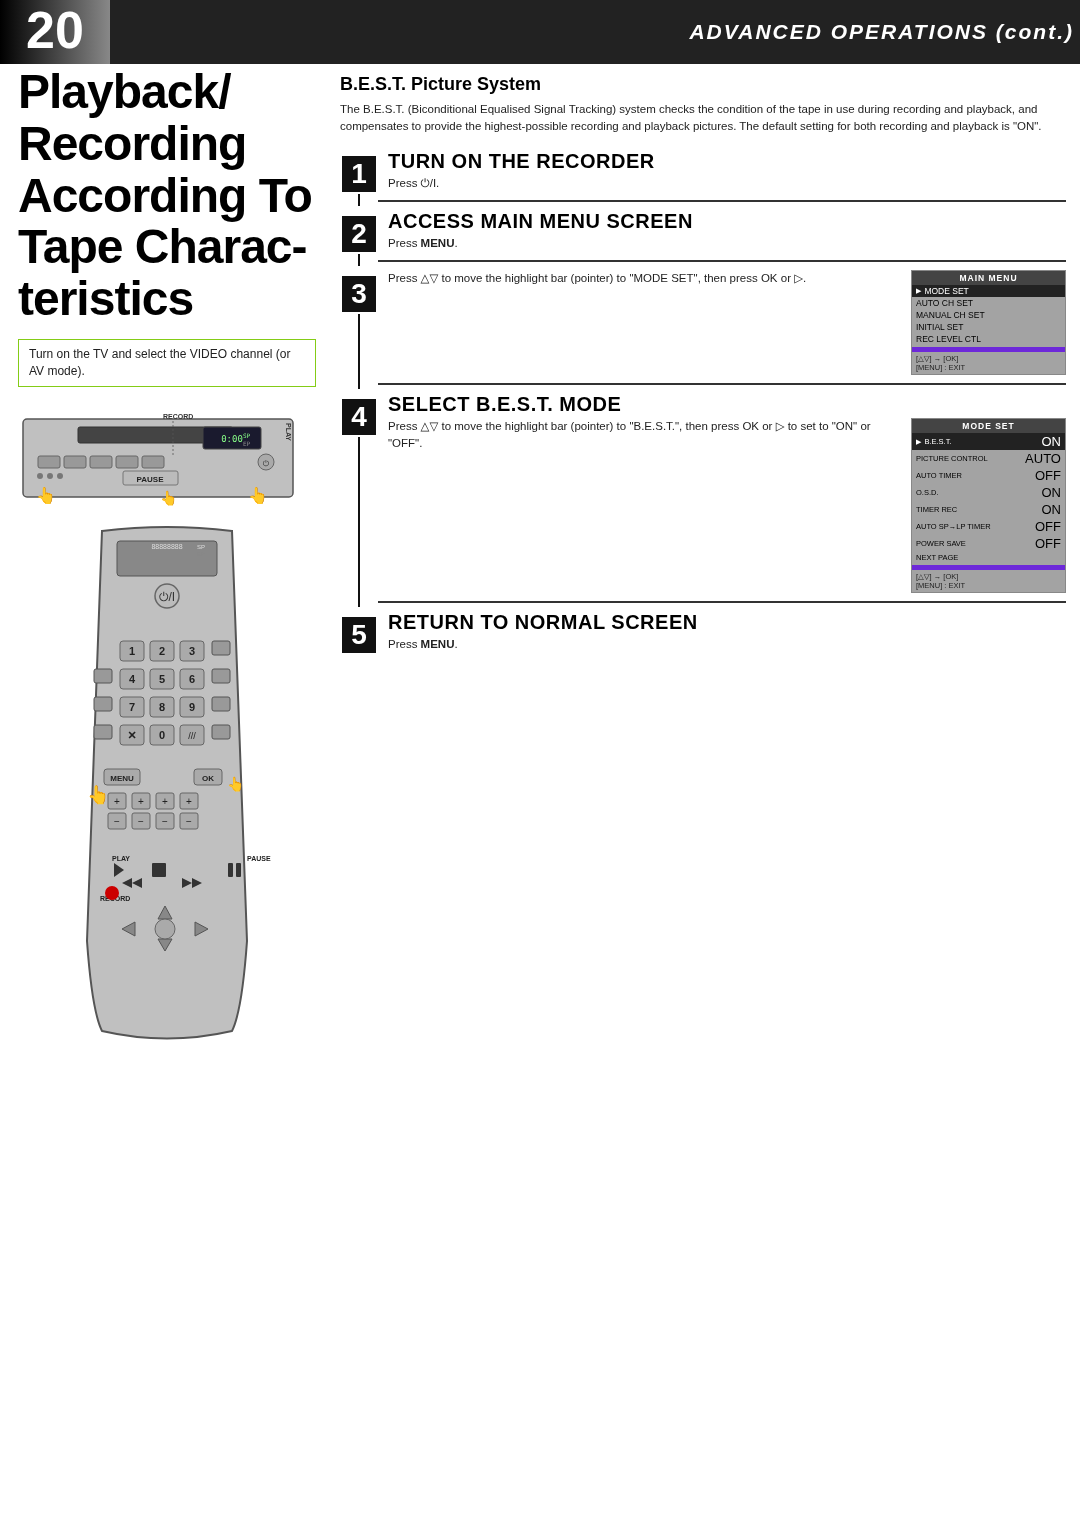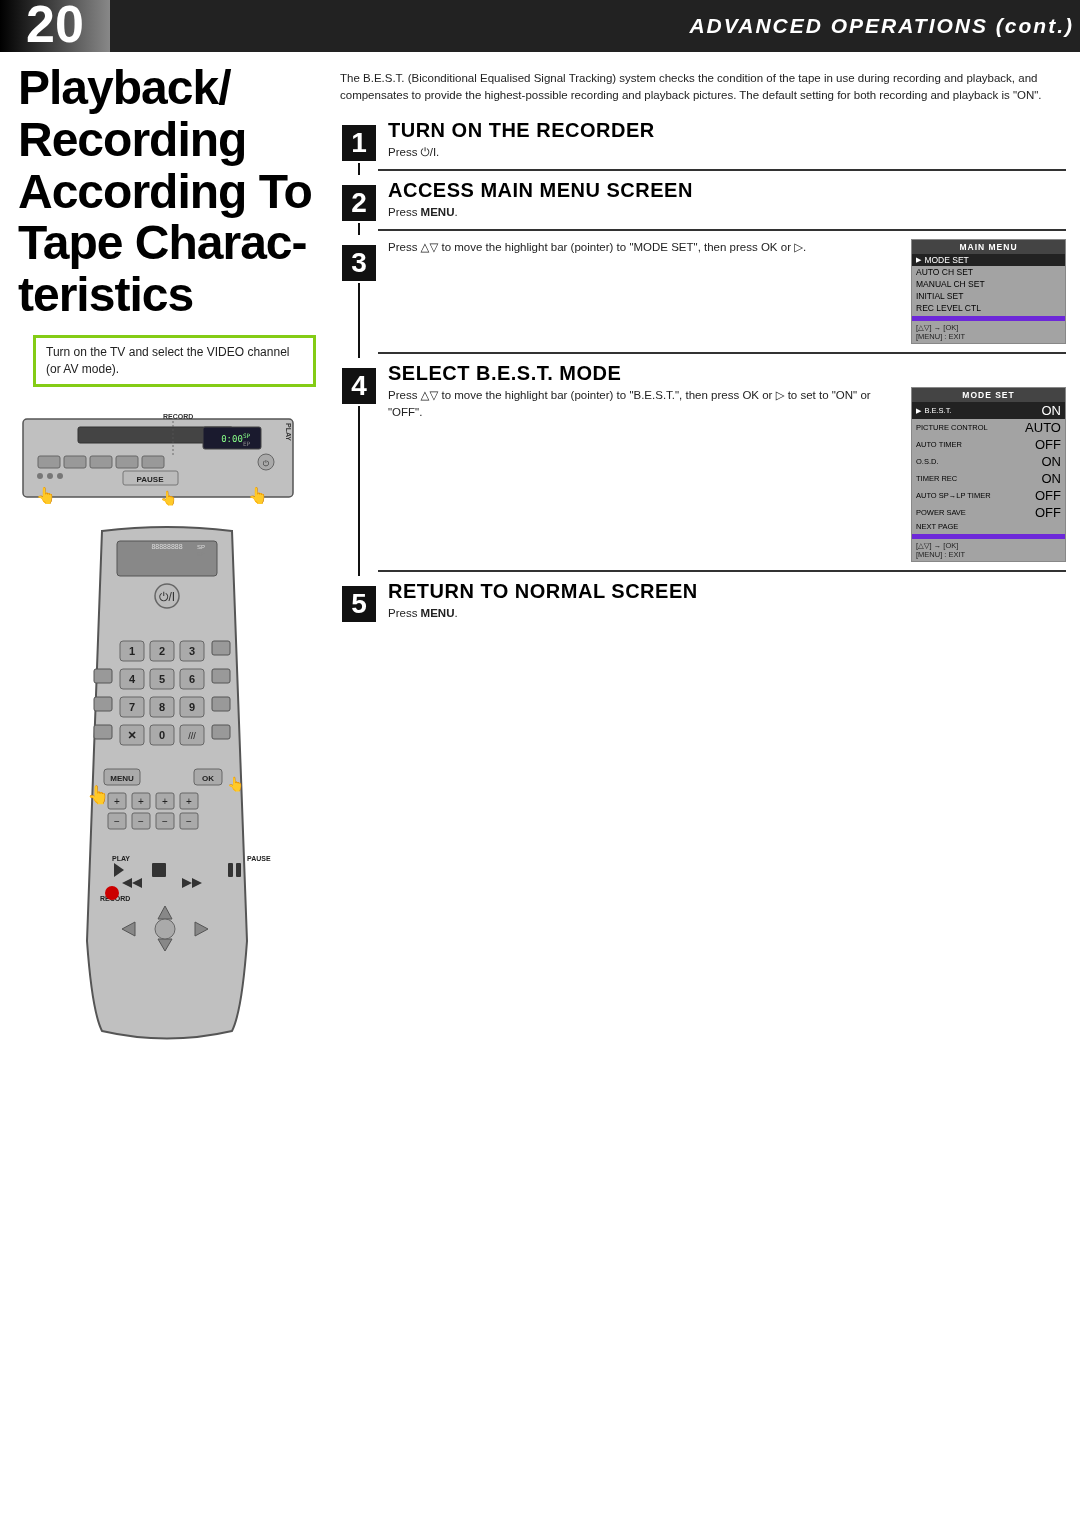--- a/index.html
+++ b/index.html
@@ -9,22 +9,22 @@
       background: #fff;
       font-family: Arial, Helvetica, sans-serif;
       position: relative;
       overflow-x: hidden;
     }
 
     
     .header {
       display: flex;
       align-items: stretch;
-      height: 52px;
-      margin-bottom: 8px;
+      height: 64px;
+      margin-bottom: 0;
     }
     .header-number {
       background: linear-gradient(to right, #000 0%, #888 100%);
       color: #fff;
       font-size: 52px;
       font-weight: 900;
       width: 110px;
       display: flex;
       align-items: center;
       justify-content: center;
@@ -65,27 +65,26 @@
       flex-shrink: 0;
     }
     .page-title {
       font-size: 48px;
       font-weight: 900;
       line-height: 1.08;
       margin-bottom: 14px;
       letter-spacing: -1px;
     }
     .tv-note {
-      border: 3px solid #84cc16;
+      border: 1px solid #84cc16;
       padding: 6px 10px;
       font-size: 12px;
       color: #222;
       margin-bottom: 14px;
       line-height: 1.4;
-      margin-left: 15px;
     }
 
     
     .right-col {
       flex: 1;
       padding: 10px 14px 10px 10px;
       display: flex;
       flex-direction: column;
       gap: 0;
     }
@@ -393,20 +392,21 @@
 
         <text x="55" y="280" font-size="18" fill="#333">👆</text>
         <text x="195" y="268" font-size="14" fill="#333">👆</text>
       </svg>
     </div>
   </div>
 
   <div class="right-col">
 
     <div class="best-section">
+      <div class="best-title">B.E.S.T. Picture System</div>
       <div class="best-desc">The B.E.S.T. (Biconditional Equalised Signal Tracking) system checks the condition of the tape in use during recording and playback, and compensates to provide the highest-possible recording and playback pictures. The default setting for both recording and playback is "ON".</div>
     </div>
 
     <div class="steps-container">
 
       <div class="step">
         <div class="step-number-col">
           <div class="step-number">1</div>
           <div class="step-line"></div>
         </div>

